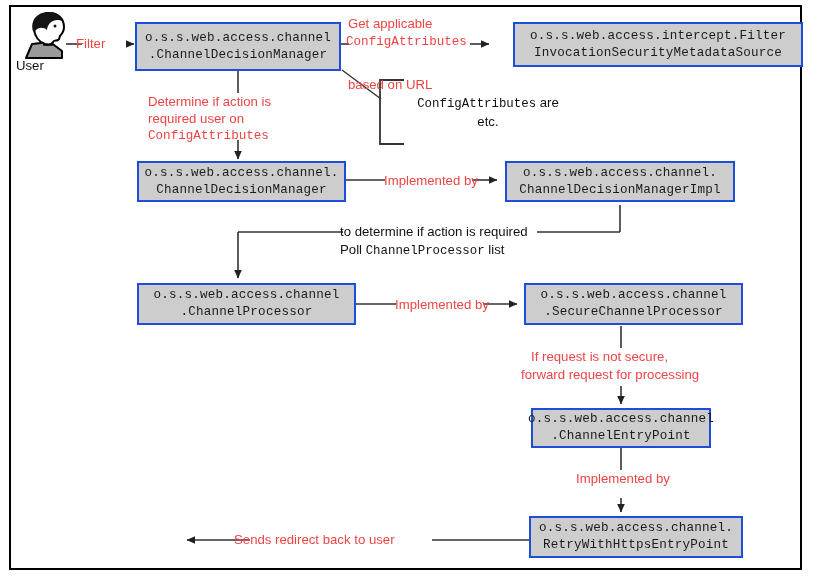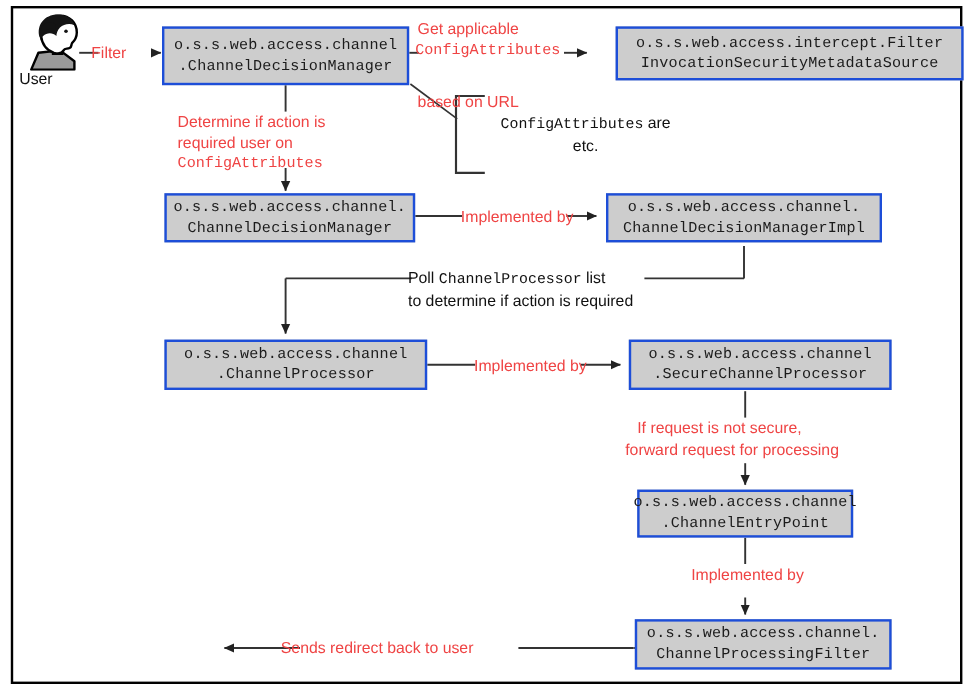--- a/index.html
+++ b/index.html
@@ -187,21 +187,21 @@
     <span class="l2">.SecureChannelProcessor</span>
   </div>
 
   <div class="box" style="left:531px; top:408px; width:180px; height:40px;">
     <span class="l1">o.s.s.web.access.channel</span>
     <span class="l2">.ChannelEntryPoint</span>
   </div>
 
   <div class="box" style="left:529px; top:516px; width:214px; height:42px;">
     <span class="l1">o.s.s.web.access.channel.</span>
-    <span class="l2">ChannelProcessingFilter</span>
+    <span class="l2">RetryWithHttpsEntryPoint</span>
   </div>
 
   <div class="lbl" style="left:76px; top:35px; width:54px;">Filter</div>
 
   <div class="lbl" style="left:348px; top:15px; width:124px;">Get applicable</div>
   <div class="lbl mono" style="left:346px; top:34px; width:126px;">ConfigAttributes</div>
   <div class="lbl" style="left:348px; top:52px; width:124px;margin-top:24px;">based on URL</div>
 
   <div class="lbl" style="left:148px; top:93px; width:182px;">Determine if action is</div>
   <div class="lbl" style="left:148px; top:110px; width:182px;">required user on</div>
@@ -210,22 +210,22 @@
   <div class="mixed" style="left:402px; top:94px; width:172px;">
     <div>
       <span class="m">ConfigAttributes</span><span> are</span>
     </div>
     <div>etc.</div>
   </div>
 
   <div class="lbl" style="left:384px; top:172px; width:90px;">Implemented by</div>
 
   <div class="mixed" style="left:340px; top:223px; width:200px; text-align:left;">
+    <div>to determine if action is required</div>
     <div><span>Poll </span><span class="m">ChannelProcessor</span><span> list</span></div>
-    <div>to determine if action is required</div>
   </div>
 
   <div class="lbl" style="left:395px; top:296px; width:90px;">Implemented by</div>
 
   <div class="lbl" style="left:531px; top:348px; width:180px;">If request is not secure,</div>
   <div class="lbl" style="left:521px; top:366px; width:200px;">forward request for processing</div>
 
   <div class="lbl" style="left:576px; top:470px; width:90px;">Implemented by</div>
 
   <div class="lbl" style="left:234px; top:531px; width:178px;">Sends redirect back to user</div>

